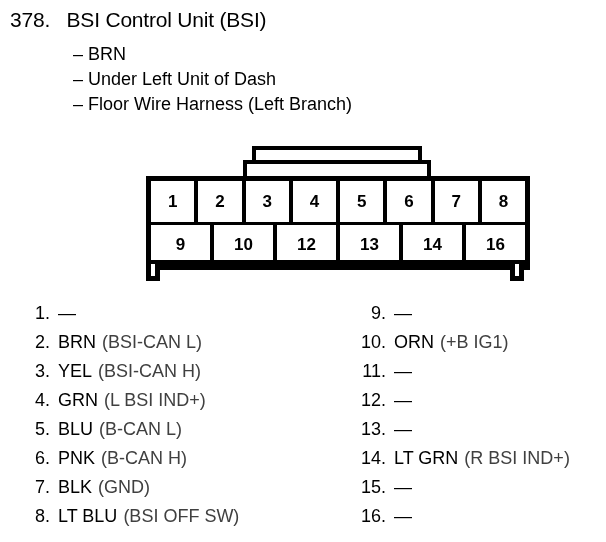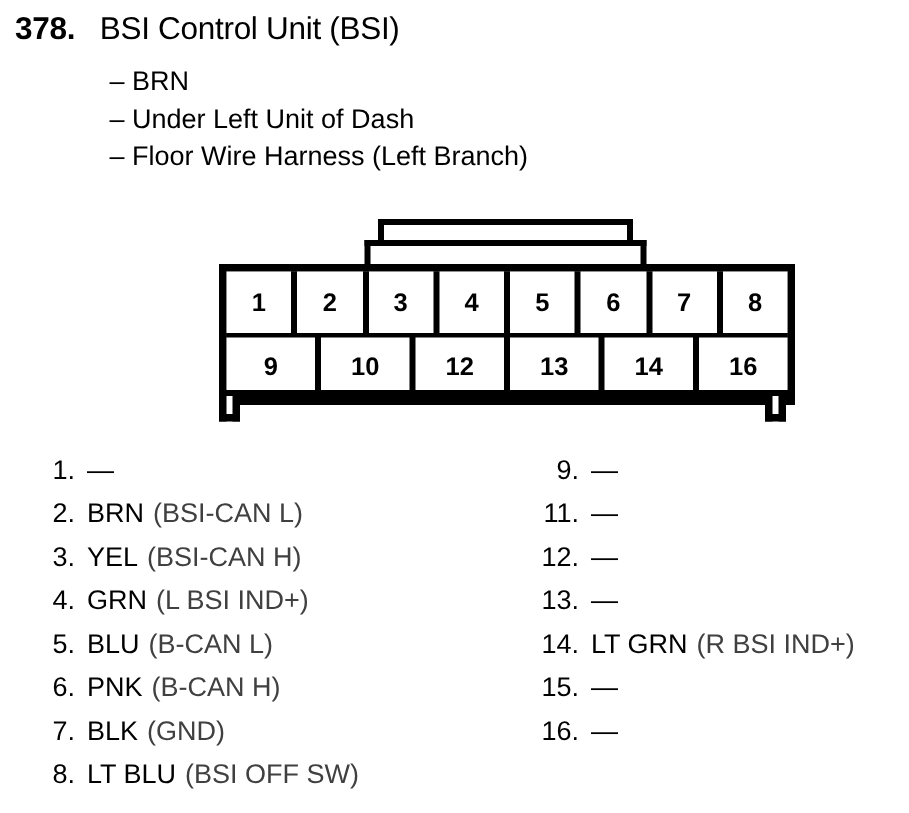--- a/index.html
+++ b/index.html
@@ -27,21 +27,21 @@
   }
   #title-row {
     position: absolute;
     left: 10px;
     top: 8px;
     white-space: nowrap;
   }
   #title-number {
     display: inline-block;
     font-size: 21px;
-    font-weight: bold;
+    font-weight: normal;
     letter-spacing: -0.2px;
   }
   #title-text {
     display: inline-block;
     font-size: 21px;
     font-weight: normal;
     margin-left: 12px;
     letter-spacing: -0.2px;
   }
   #subtitle-list {
@@ -301,20 +301,25 @@
     </div>
   </div>
 
   <div class="pin-column" id="pin-column-right">
     <div class="pin-entry">
       <span class="pin-num">9.</span>
       <span class="pin-label">—</span>
 
     </div>
     <div class="pin-entry">
+      <span class="pin-num">10.</span>
+      <span class="pin-label">ORN</span>
+      <span class="pin-signal">(+B IG1)</span>
+    </div>
+    <div class="pin-entry">
       <span class="pin-num">11.</span>
       <span class="pin-label">—</span>
 
     </div>
     <div class="pin-entry">
       <span class="pin-num">12.</span>
       <span class="pin-label">—</span>
 
     </div>
     <div class="pin-entry">

